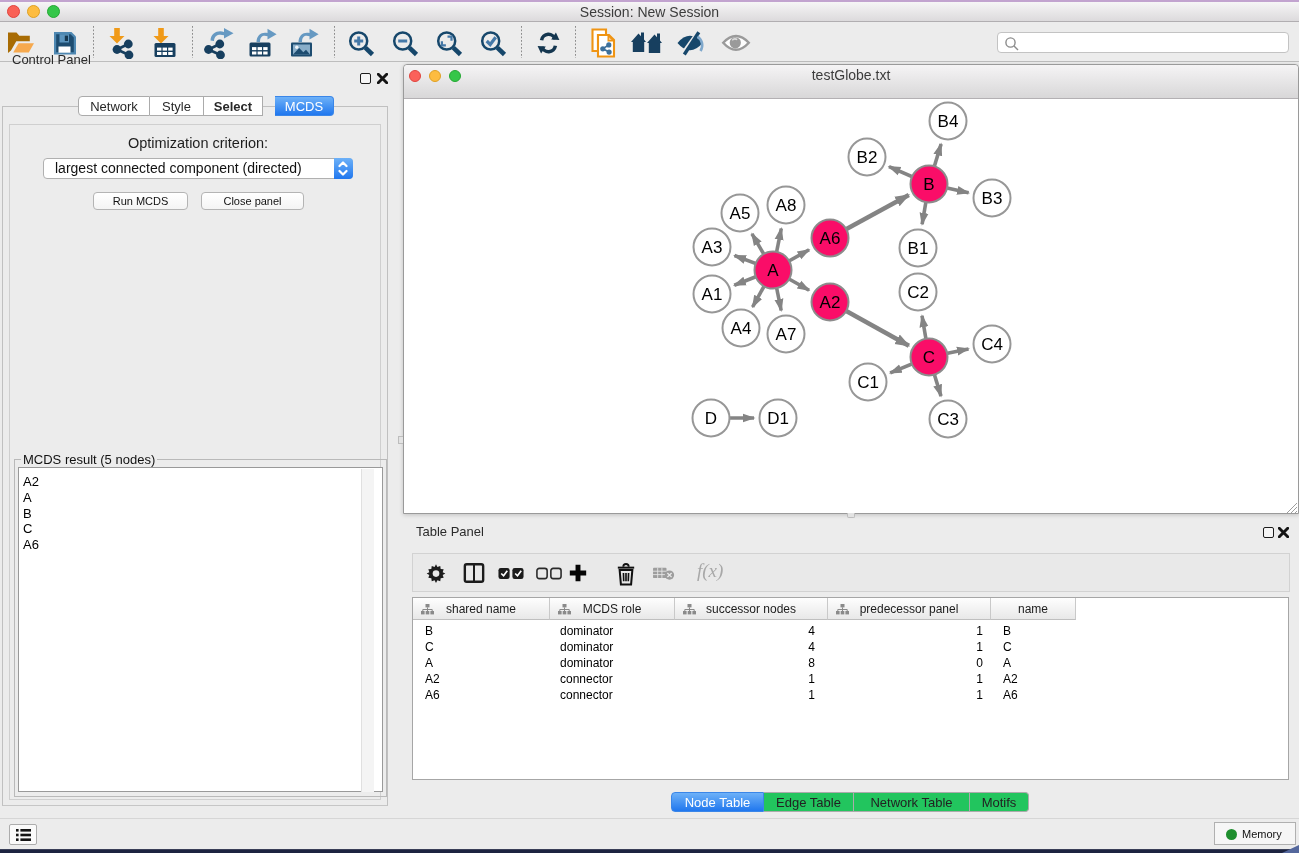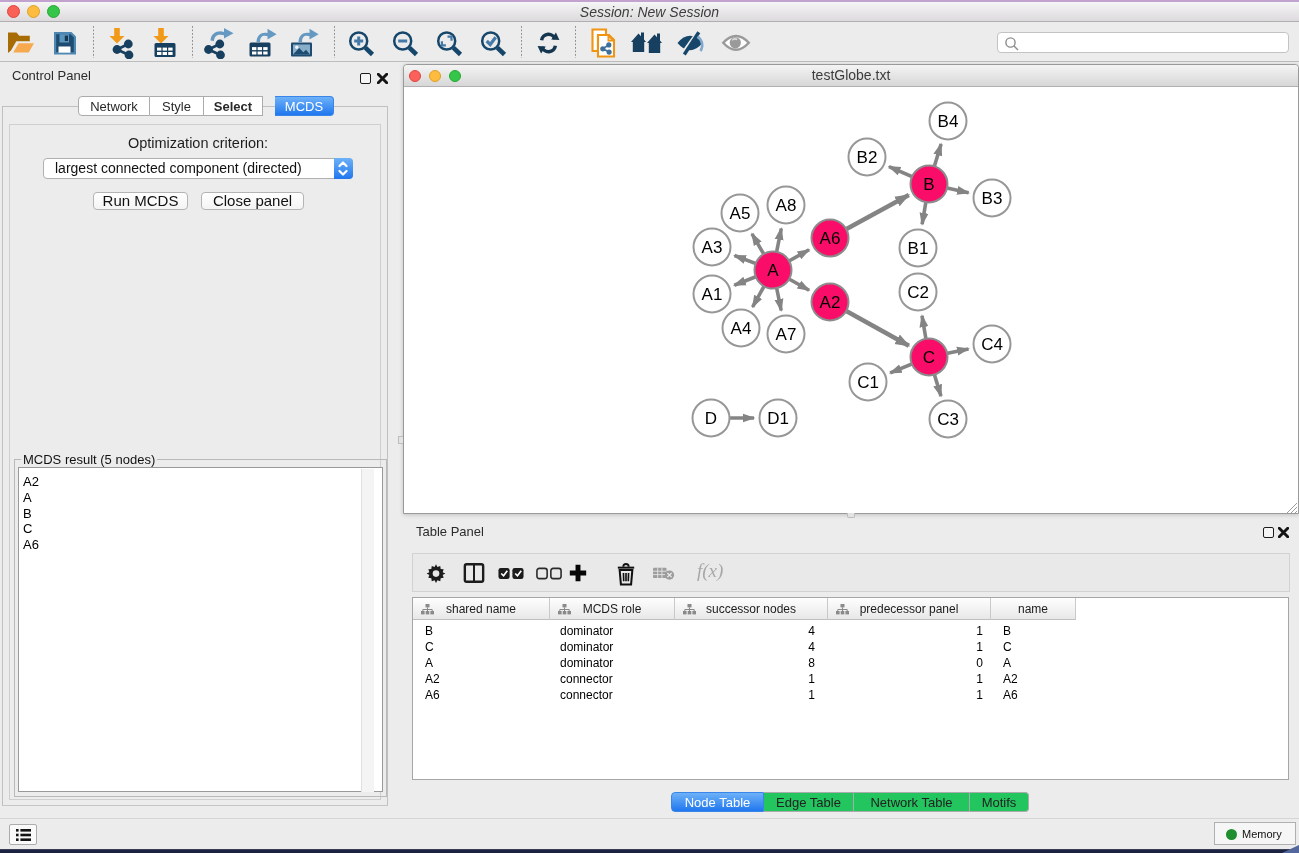--- a/index.html
+++ b/index.html
@@ -4,57 +4,57 @@
 <style>
 * { margin:0; padding:0; box-sizing:border-box; }
 html,body { width:1299px; height:853px; overflow:hidden; }
 body { font-family:"Liberation Sans", sans-serif; background:#ececec; position:relative; }
 .abs { position:absolute; }
 
 
 #wp-top { left:0; top:0; width:1299px; height:2px; background:#c2a3cf; }
 #titlebar { left:0; top:2px; width:1299px; height:20px;
   background:linear-gradient(#f6f5f6,#dcdadc); border-bottom:1px solid #b1aeb1;
-  font-size:14px; color:#3c3c3c; text-align:center; line-height:20px;font-style:italic; }
+  font-size:14px; color:#3c3c3c; text-align:center; line-height:20px; }
 .tl { border-radius:50%; width:13px; height:13px; }
 #toolbar { left:0; top:22px; width:1299px; height:40px; background:#ececec; border-bottom:1px solid #bdbdbd; }
 .tsep { position:absolute; top:4px; height:32px; width:1px;
   background-image:linear-gradient(#8d8d8d 1.5px, transparent 1.5px); background-size:1px 3.5px; }
 .ticon { position:absolute; top:5px; }
 #searchbox { left:997px; top:10px; width:292px; height:21px; background:#fff;
   border:1px solid #c3c3c3; border-radius:4px; }
 
 
-#cp-title { left:12px; top:68px; font-size:13px; color:#2b2b2b; }
+#cp-title { left:12px; top:52px; font-size:13px; color:#2b2b2b; }
 .winbtn-sq { width:11px; height:11px; border:1.8px solid #1c1c1c; border-radius:2px; background:#f5f5f5; }
 #cp-tabpane { left:2px; top:106px; width:386px; height:700px; border:1px solid #c0c0c0; border-bottom:1px solid #c6c6c6; background:#ececec; }
 .tabrow { position:absolute; display:flex; }
 .tab { height:20px; background:#ffffff; border:1px solid #ababab; border-left:none;
   font-size:13px; color:#282828; text-align:center; line-height:19px; }
 .tab.first { border-left:1px solid #ababab; border-radius:4px 0 0 4px; }
 .tab.last { border-radius:0 4px 4px 0; }
 .tab.sel { background:linear-gradient(#6db1f8,#2077ee); color:#fff; border-color:#3a86e8;margin-left:12px; }
 #cp-inner { left:9px; top:124px; width:372px; height:676px; border:1px solid #cfcfcf; background:#ececec; }
 #opt-label { left:0; top:135px; width:396px; text-align:center; font-size:14.5px; color:#1e1e1e; }
 #dropdown { left:43px; top:158px; width:310px; height:21px; background:#fff;
   border:1px solid #b0b0b0; border-radius:4px; font-size:14px; color:#111;
   line-height:19px; padding-left:11px; }
 #dd-spin { right:-1px; top:-1px; width:19px; height:21px; border-radius:0 4px 4px 0;
   background:linear-gradient(#6db1f8,#2077ee); }
 .btn { position:absolute; height:18px; background:linear-gradient(#ffffff,#f4f4f4); border:1px solid #b4b4b4;
-  border-radius:4px; font-size:15px; color:#111; text-align:center; line-height:16px; }
+  border-radius:4px; font-size:11px; color:#111; text-align:center; line-height:16px; }
 #fieldset { left:14px; top:459px; width:373px; height:338px; border:1px solid #b9b9b9; }
 #fs-legend { left:21px; top:452px; background:#ececec; font-size:13px; color:#111; padding:0 2px; }
 #fs-box { left:18px; top:467px; width:365px; height:325px; background:#fff; border:1px solid #999; font-size:13px; color:#000; }
 #fs-scroll { right:8px; top:1px; width:13px; height:323px; background:#f4f4f4; border-left:1px solid #e0e0e0; }
 
 
 #gwin { left:403px; top:64px; width:896px; height:450px; background:#fff;
   border:1px solid #9a9a9a; border-radius:4px 4px 0 0; box-shadow:0 1px 4px rgba(0,0,0,.18); }
-#gtitle { left:0; top:0; width:894px; height:22px; border-radius:4px 4px 0 0;
+#gtitle { left:0; top:0; width:894px; height:34px; border-radius:4px 4px 0 0;
   background:linear-gradient(#f5f4f5,#d8d7d8); border-bottom:1px solid #b3b0b3;
   font-size:14px; color:#3c3c3c; text-align:center; line-height:21px; }
 .tl2 { position:absolute; top:5px; border-radius:50%; width:12px; height:12px; }
 
 
 #tp-title { left:416px; top:524px; font-size:13px; color:#2b2b2b; }
 #tp-toolbar { left:412px; top:553px; width:878px; height:39px; background:#e9e9e9;
   border:1px solid #d2d2d2; }
 #tbl { left:412px; top:597px; width:877px; height:183px; background:#fff; border:1px solid #a6a6a6; }
 .th { position:absolute; top:0; height:22px; background:linear-gradient(#fefefe,#e8e8e8);

